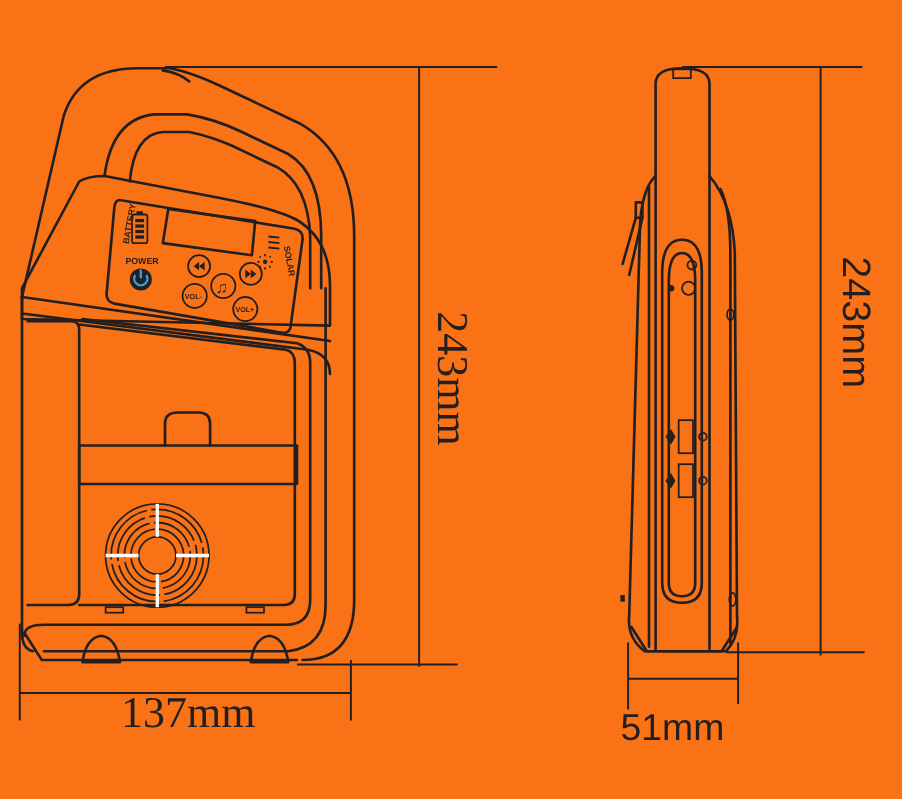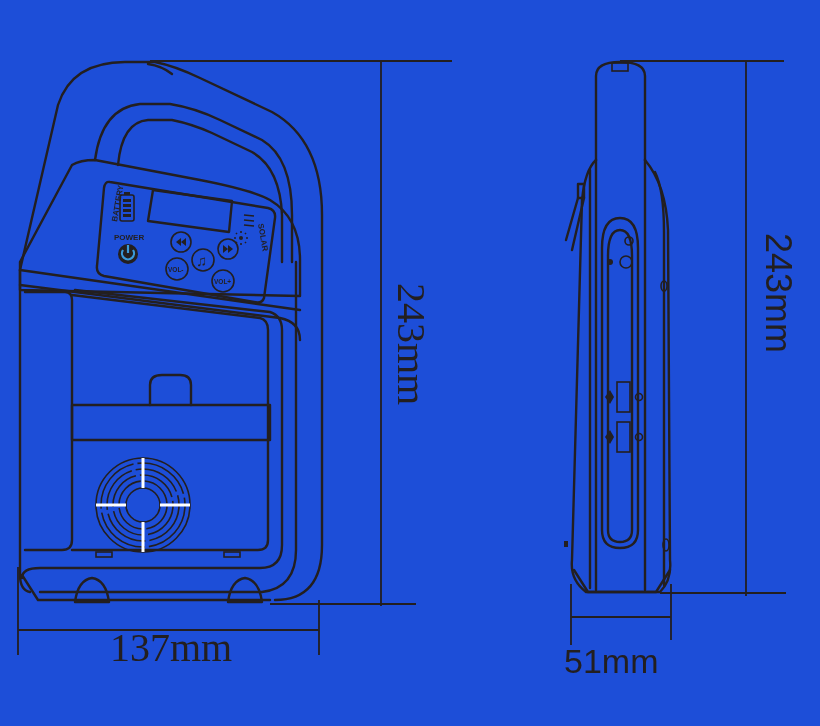--- a/index.html
+++ b/index.html
@@ -1,16 +1,16 @@
 <!DOCTYPE html>
 <html><head>
 <meta charset="utf-8">
 <style>
   html,body{margin:0;padding:0;background:#fff;}
-  #stage{position:relative;width:820px;height:726px;overflow:hidden;background:#1d4ed8;}
+  #stage{position:relative;width:820px;height:726px;overflow:hidden;background:#f97316;}
   svg{position:absolute;left:0;top:0;}
   .ln{fill:none;stroke:#231f20;stroke-width:2.4;stroke-linejoin:round;stroke-linecap:round;}
   .thin{fill:none;stroke:#231f20;stroke-width:1.6;}
   .dim{fill:none;stroke:#231f20;stroke-width:1.8;}
   .serif{font-family:"Liberation Serif","DejaVu Serif",serif;fill:#231f20;}
   .sans{font-family:"Liberation Sans","DejaVu Sans",sans-serif;fill:#231f20;}
   .lbl{font-family:"Liberation Sans","DejaVu Sans",sans-serif;fill:#231f20;font-weight:bold;}
 </style>
 </head>
 <body>

